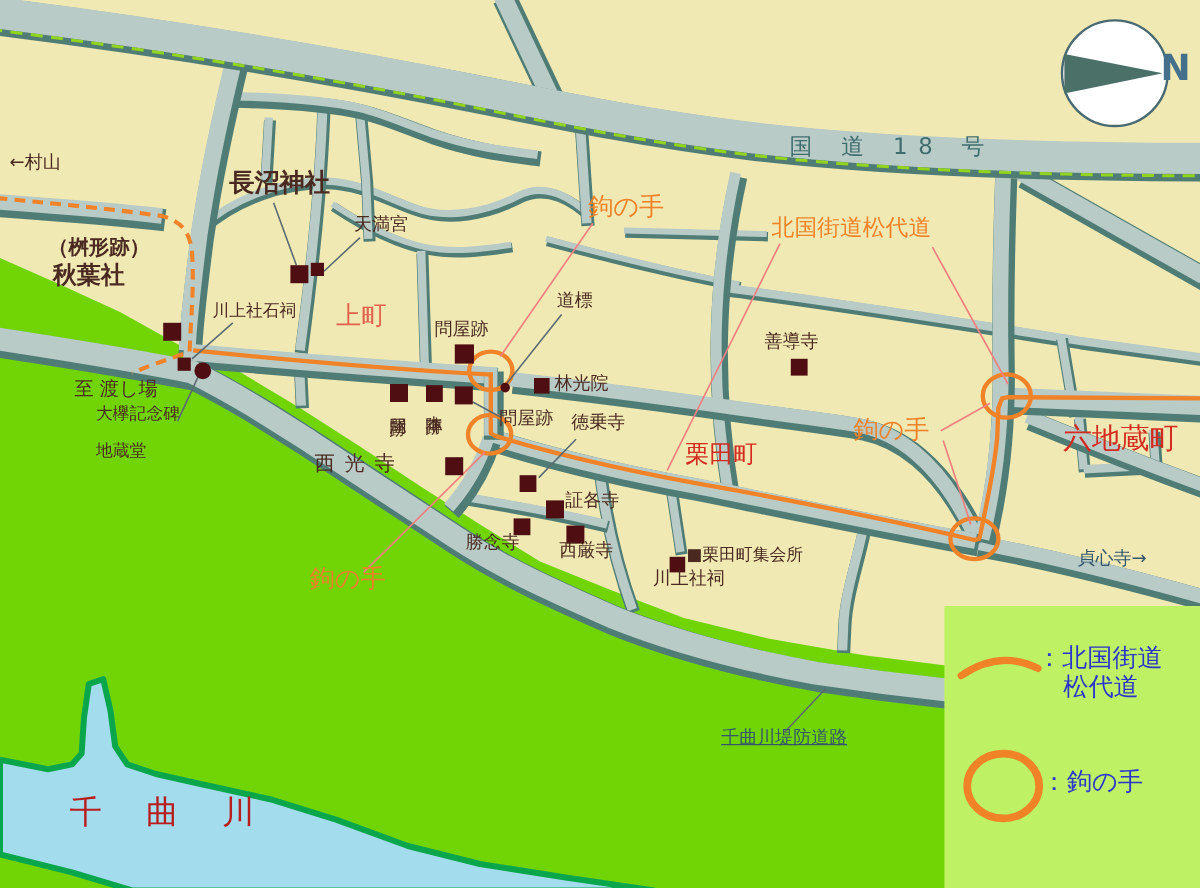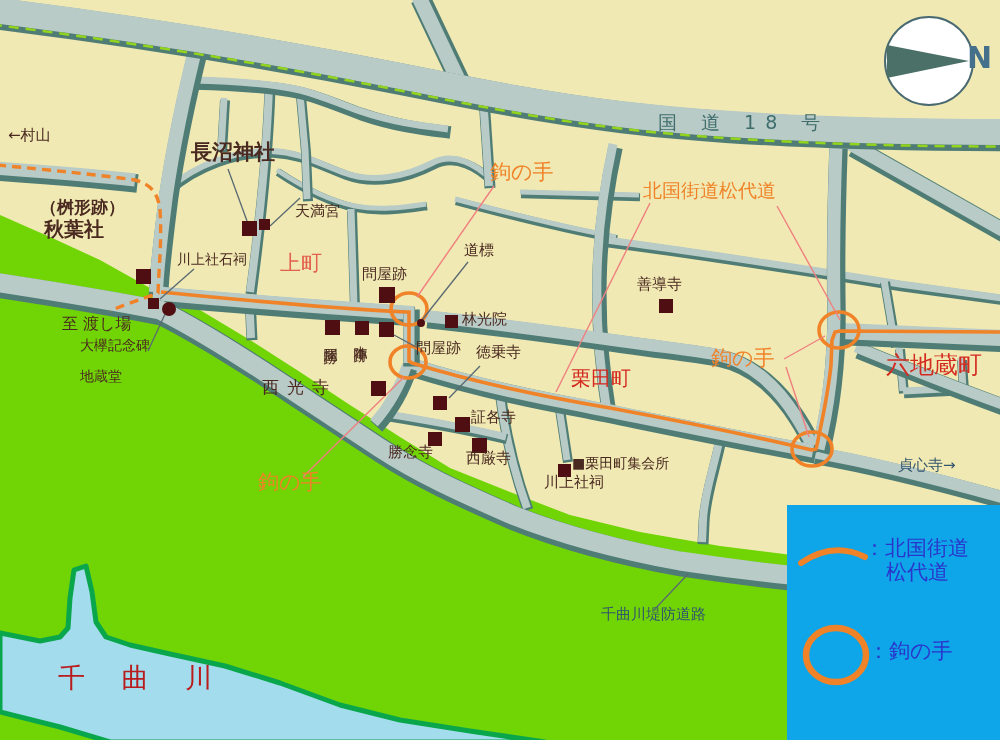--- a/index.html
+++ b/index.html
@@ -11,21 +11,21 @@
   .v{writing-mode:vertical-rl;text-orientation:upright;letter-spacing:1px;line-height:1;}
   .c-dark{color:#4a2a20;}
   .c-red{color:#d42a20;}
   .c-coral{color:#e4604e;}
   .c-orange{color:#f08228;}
   .c-slate{color:#3f6d6d;}
   .c-sblue{color:#33566e;}
   .c-river{color:#b91c1c;}
   .c-legend{color:#2b35cc;}
   .c-n{color:#44708c;}
-  .legendbox{position:absolute;left:787px;top:505px;width:213px;height:235px;background:#0ea5e9;}
+  .legendbox{position:absolute;left:787px;top:505px;width:213px;height:235px;background:#bef264;}
   .legendbox .lbl{position:absolute;}
 </style>
 </head>
 <body>
 
 <div class="stage">
 
   <svg class="mapcanvas" width="1000" height="740" viewBox="0 0 1000 740">
 
     <rect x="0" y="0" width="1000" height="740" fill="#f0e9b3"></rect>
@@ -165,21 +165,21 @@
 
     <g>
       <circle cx="929" cy="61" r="44" fill="#ffffff" stroke="#4a6a72" stroke-width="2"></circle>
       <polygon points="887,45 887,78 969,61" fill="#4a7068"></polygon>
     </g>
   </svg>
 
   <div id="label-layer">
       <div class="lbl c-dark" style="left: 8px; top: 128px; font-size: 15px;">←村山</div>
       <div class="lbl c-dark bold" style="left: 175px; top: 142px; font-size: 21px; margin-left: 16px;">長沼神社</div>
-      <div class="lbl c-dark" style="left: 295px; top: 180px; font-size: 15px; margin-top: 24px;">天満宮</div>
+      <div class="lbl c-dark" style="left: 295px; top: 180px; font-size: 15px;">天満宮</div>
       <div class="lbl c-dark bold" style="left: 40px; top: 199px; font-size: 17px;">（桝形跡）</div>
       <div class="lbl c-dark bold" style="left: 44px; top: 219px; font-size: 20px;">秋葉社</div>
       <div class="lbl c-dark" style="left: 177px; top: 252px; font-size: 14px;">川上社石祠</div>
       <div class="lbl c-coral" style="left: 280px; top: 253px; font-size: 21px;">上町</div>
       <div class="lbl c-dark" style="left: 362px; top: 267px; font-size: 15px;">問屋跡</div>
       <div class="lbl c-dark" style="left: 464px; top: 243px; font-size: 15px;">道標</div>
       <div class="lbl c-dark" style="left: 62px; top: 316px; font-size: 16px;">至 渡し場</div>
       <div class="lbl c-dark" style="left: 80px; top: 338px; font-size: 14px; text-align: right;">大欅記念碑</div>
       <div class="lbl c-dark" style="left: 80px; top: 369px; font-size: 14px;">地蔵堂</div>
       <div class="lbl c-dark" style="left: 462px; top: 312px; font-size: 15px;">林光院</div>
@@ -191,21 +191,21 @@
       <div class="lbl c-dark" style="left: 471px; top: 410px; font-size: 15px;">証各寺</div>
       <div class="lbl c-dark" style="left: 388px; top: 445px; font-size: 15px;">勝念寺</div>
       <div class="lbl c-dark" style="left: 466px; top: 451px; font-size: 15px;">西厳寺</div>
       <div class="lbl c-dark" style="left: 637px; top: 277px; font-size: 15px;">善導寺</div>
       <div class="lbl c-dark" style="left: 572px; top: 456px; font-size: 14px;">■栗田町集会所</div>
       <div class="lbl c-dark" style="left: 544px; top: 475px; font-size: 15px;">川上社祠</div>
       <div class="lbl c-red" style="left: 571px; top: 368px; font-size: 20px;">栗田町</div>
       <div class="lbl c-red" style="left: 886px; top: 353px; font-size: 24px;">六地蔵町</div>
       <div class="lbl c-slate" style="left: 658px; top: 113px; font-size: 19px; letter-spacing: 9px;">国 道 18 号</div>
       <div class="lbl c-sblue" style="left: 898px; top: 458px; font-size: 15px;">貞心寺→</div>
-      <div class="lbl c-sblue" style="left: 601px; top: 607px; font-size: 15px;">千曲川堤防道路</div>
+      <div class="lbl c-sblue" style="left: 601px; top: 607px; font-size: 15px; text-decoration: underline;">千曲川堤防道路</div>
       <div class="lbl c-river" style="left: 58px; top: 664px; font-size: 27px; letter-spacing: 14px;">千 曲 川</div>
       <div class="lbl c-orange" style="left: 490px; top: 162px; font-size: 21px;">鉤の手</div>
       <div class="lbl c-orange" style="left: 711px; top: 348px; font-size: 21px;">鉤の手</div>
       <div class="lbl c-orange" style="left: 258px; top: 472px; font-size: 21px;">鉤の手</div>
       <div class="lbl c-orange" style="left: 643px; top: 181px; font-size: 19px;">北国街道松代道</div>
     </div>
 
   <div class="lbl c-n bold" style="left:967px;top:42px;font-size:30px;">N</div>
 
   <div class="legendbox">

